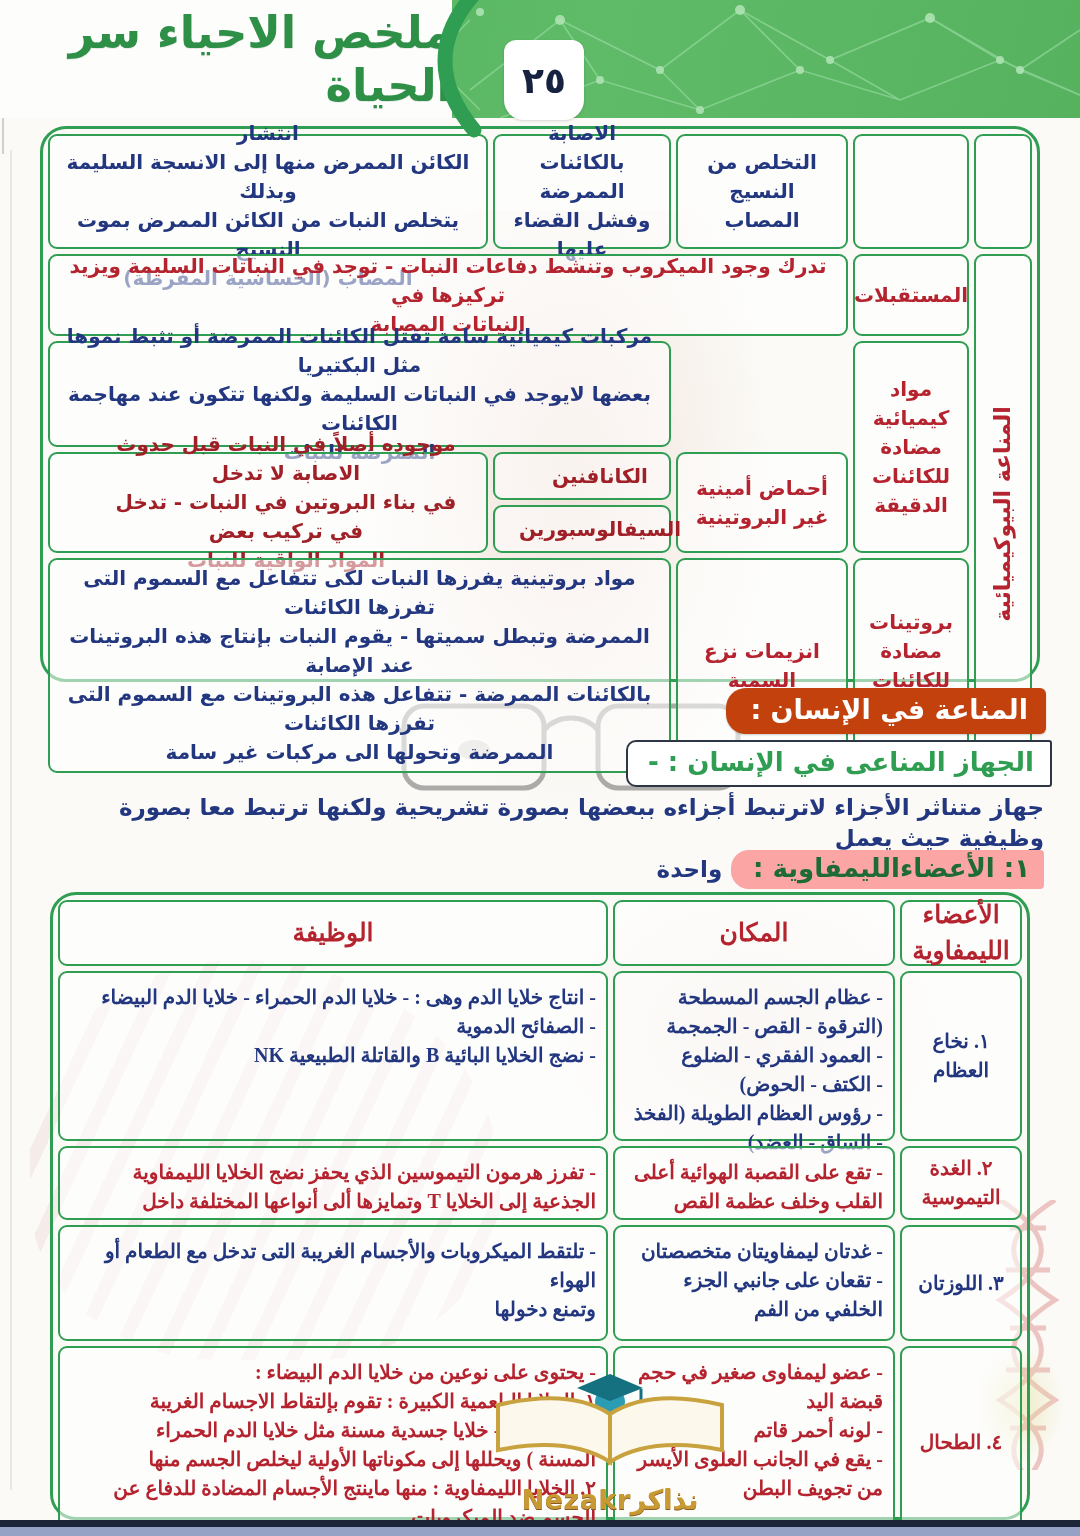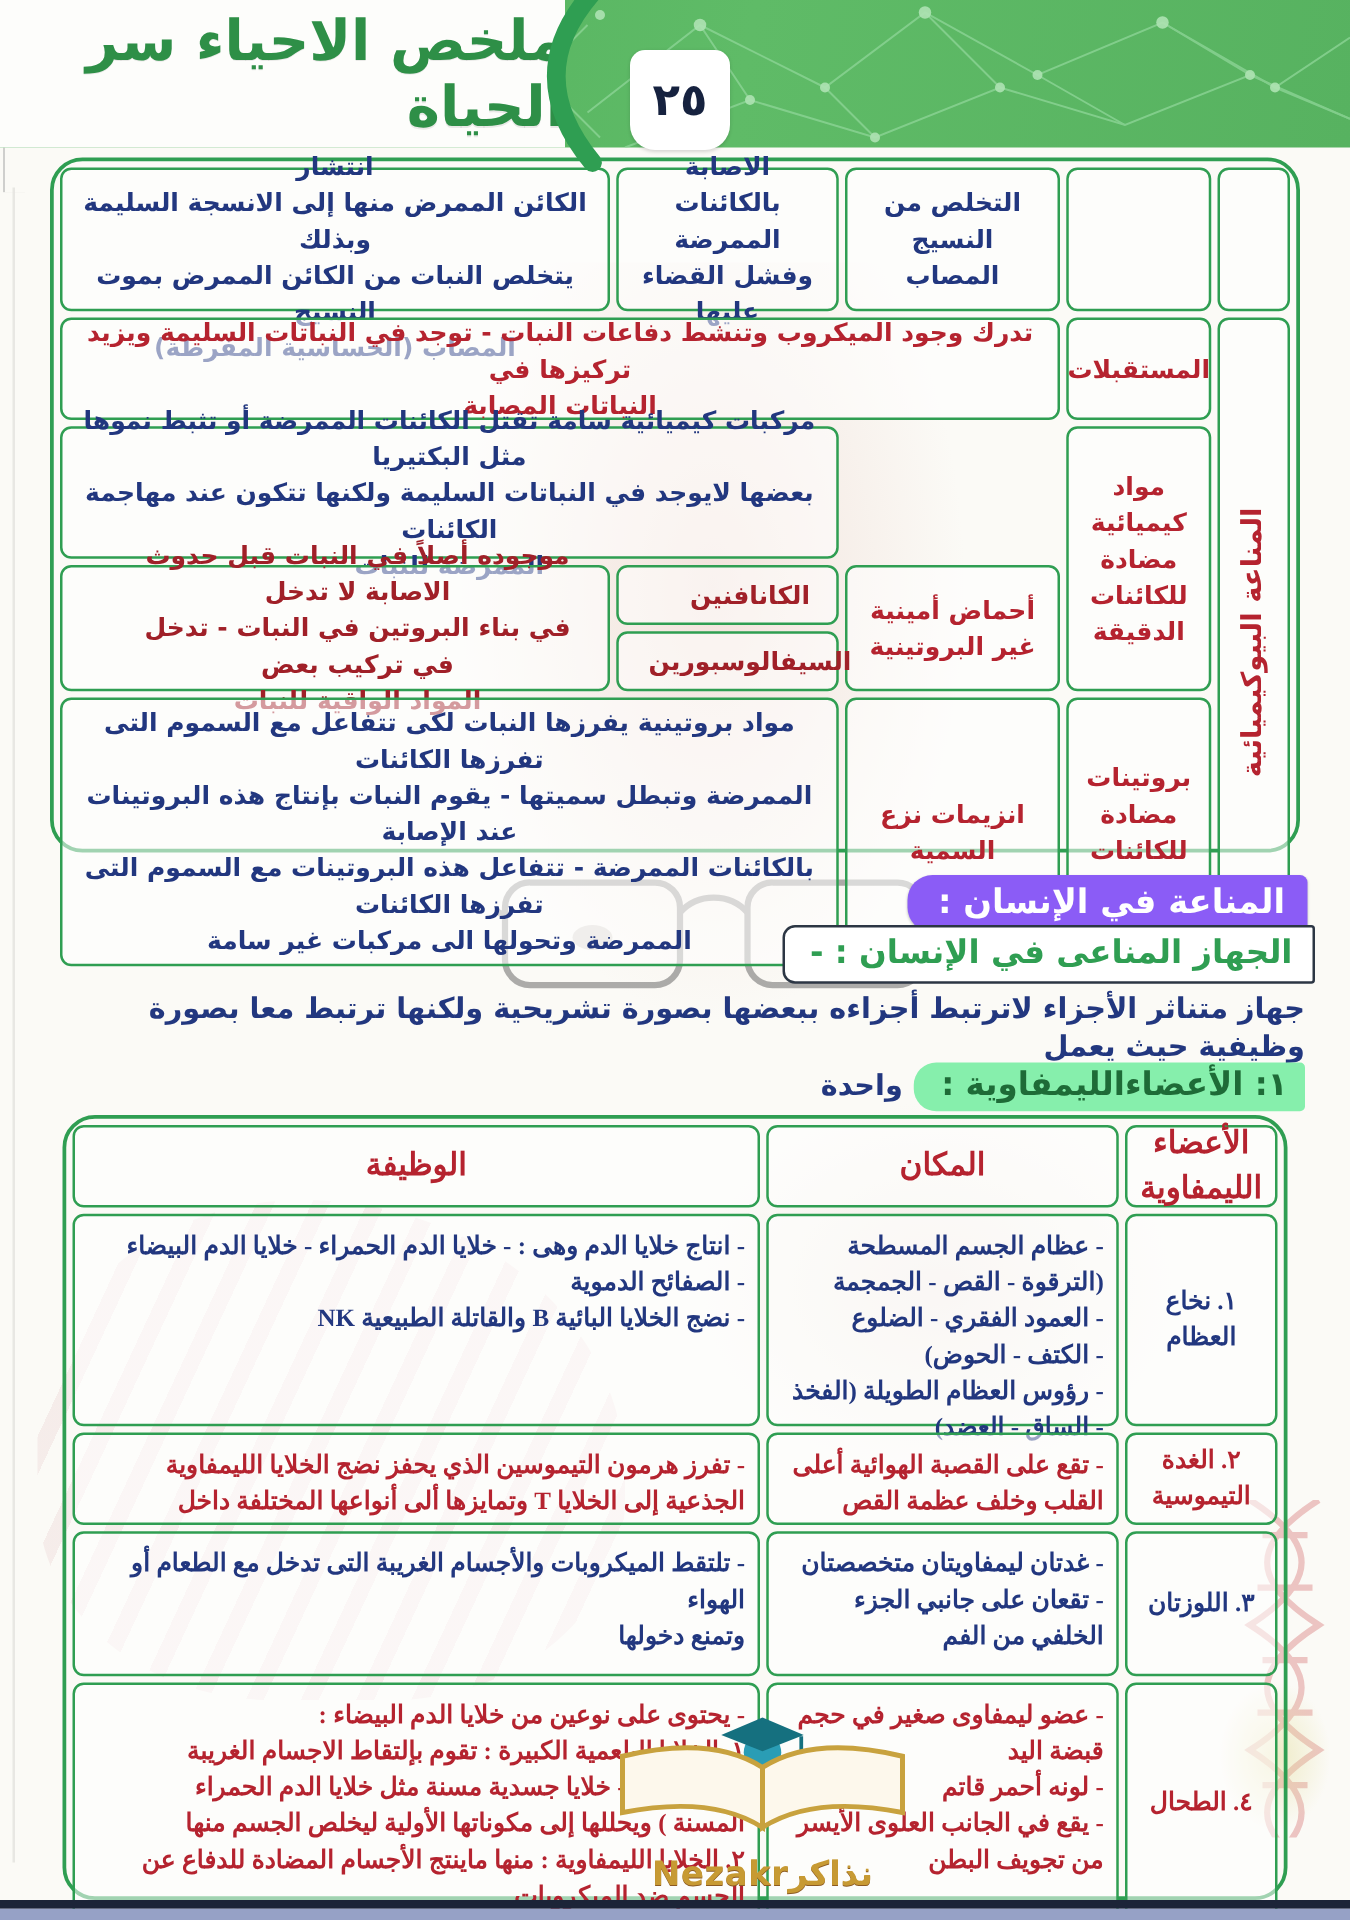--- a/index.html
+++ b/index.html
@@ -90,39 +90,38 @@
 
   
   .c1{grid-column:1}.c2{grid-column:2}.c3{grid-column:3}.c4{grid-column:4}.c5{grid-column:5}
   .c3-5{grid-column:3/6}.c4-5{grid-column:4/6}
   .r1{grid-row:1}.r2{grid-row:2}.r3{grid-row:3}.r4{grid-row:4}.r5{grid-row:5}.r6{grid-row:6}
   .r2-6{grid-row:2/7}.r3-5{grid-row:3/6}.r4-5{grid-row:4/6}
 
   
   .badge-solid {
     position:absolute; right:34px; top:688px; z-index:2;
-    background:#8b5cf6; color:#fff; font-weight:bold; font-size:27px;
+    background:#c2410c; color:#fff; font-weight:bold; font-size:27px;
     padding:6px 18px 9px 24px; border-radius:20px 6px 6px 20px;
     box-shadow:0 1px 2px rgba(0,0,0,.2);
-    margin-top:12px;
   }
   .badge-outline {
     position:absolute; right:28px; top:740px; z-index:2;
     background:#fff; border:2px solid #2c3644; color:#2f9e52;
     font-weight:bold; font-size:26px; padding:5px 16px 8px 20px;
     border-radius:10px 3px 3px 10px;
   }
   .desc-par {
     position:absolute; right:36px; top:792px; width:980px; z-index:2;
     color:#22377f; font-weight:bold; font-size:23px; line-height:1.35;
     text-align:right; white-space:pre-line;
   }
   .badge-soft {
     position:absolute; right:36px; top:850px; z-index:2;
-    background:#86efac; color:#1e6b37; font-weight:bold; font-size:26px;
+    background:#fca5a5; color:#1e6b37; font-weight:bold; font-size:26px;
     padding:3px 14px 6px 22px; border-radius:18px 4px 4px 18px;
   }
 
   
   .brand-box { position:absolute; left:478px; top:1368px; width:264px; height:160px; z-index:5; text-align:center; }
   .brand-text { font-weight:bold; font-size:27px; color:#c79a33; direction:ltr;
                 text-shadow:0 1px 0 #8c5a22; letter-spacing:.5px; margin-top:-6px; }
   .strip1 { position:absolute; left:0; top:1520px; width:1080px; height:7px; background:#1c2438; z-index:6; }
   .strip2 { position:absolute; left:0; top:1527px; width:1080px; height:9px; background:#96a1c6; z-index:6; }
 </style>

